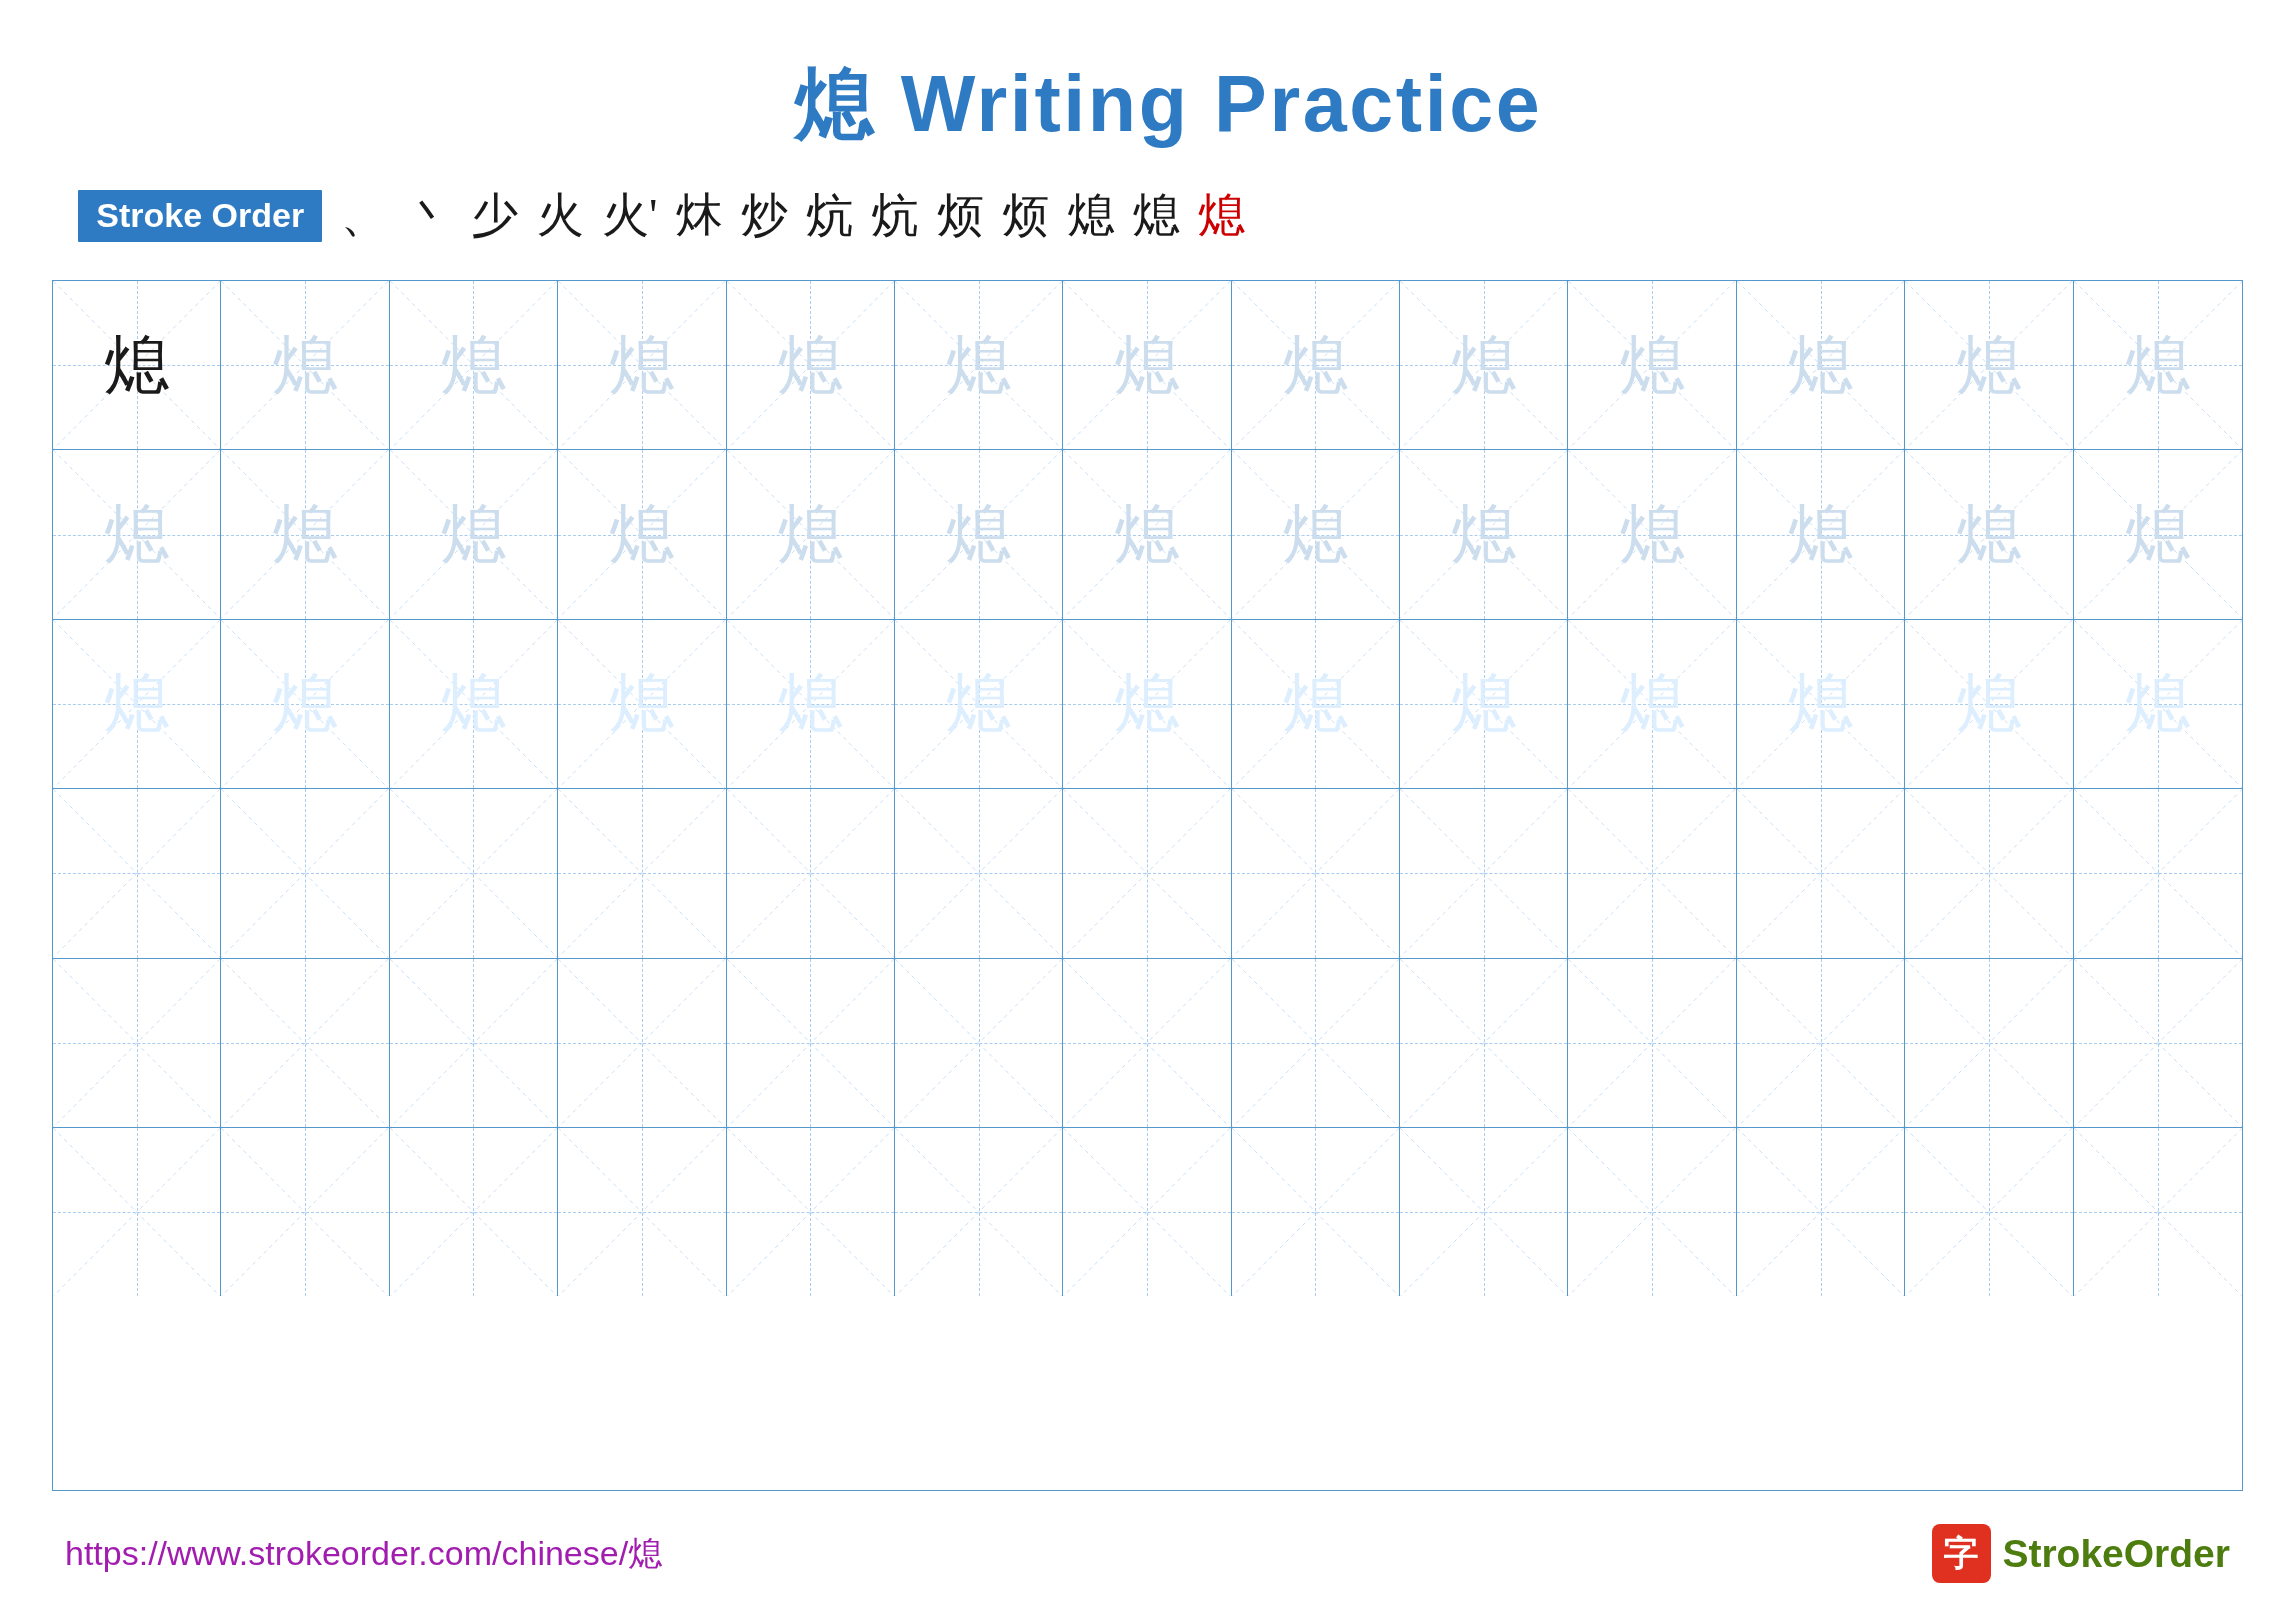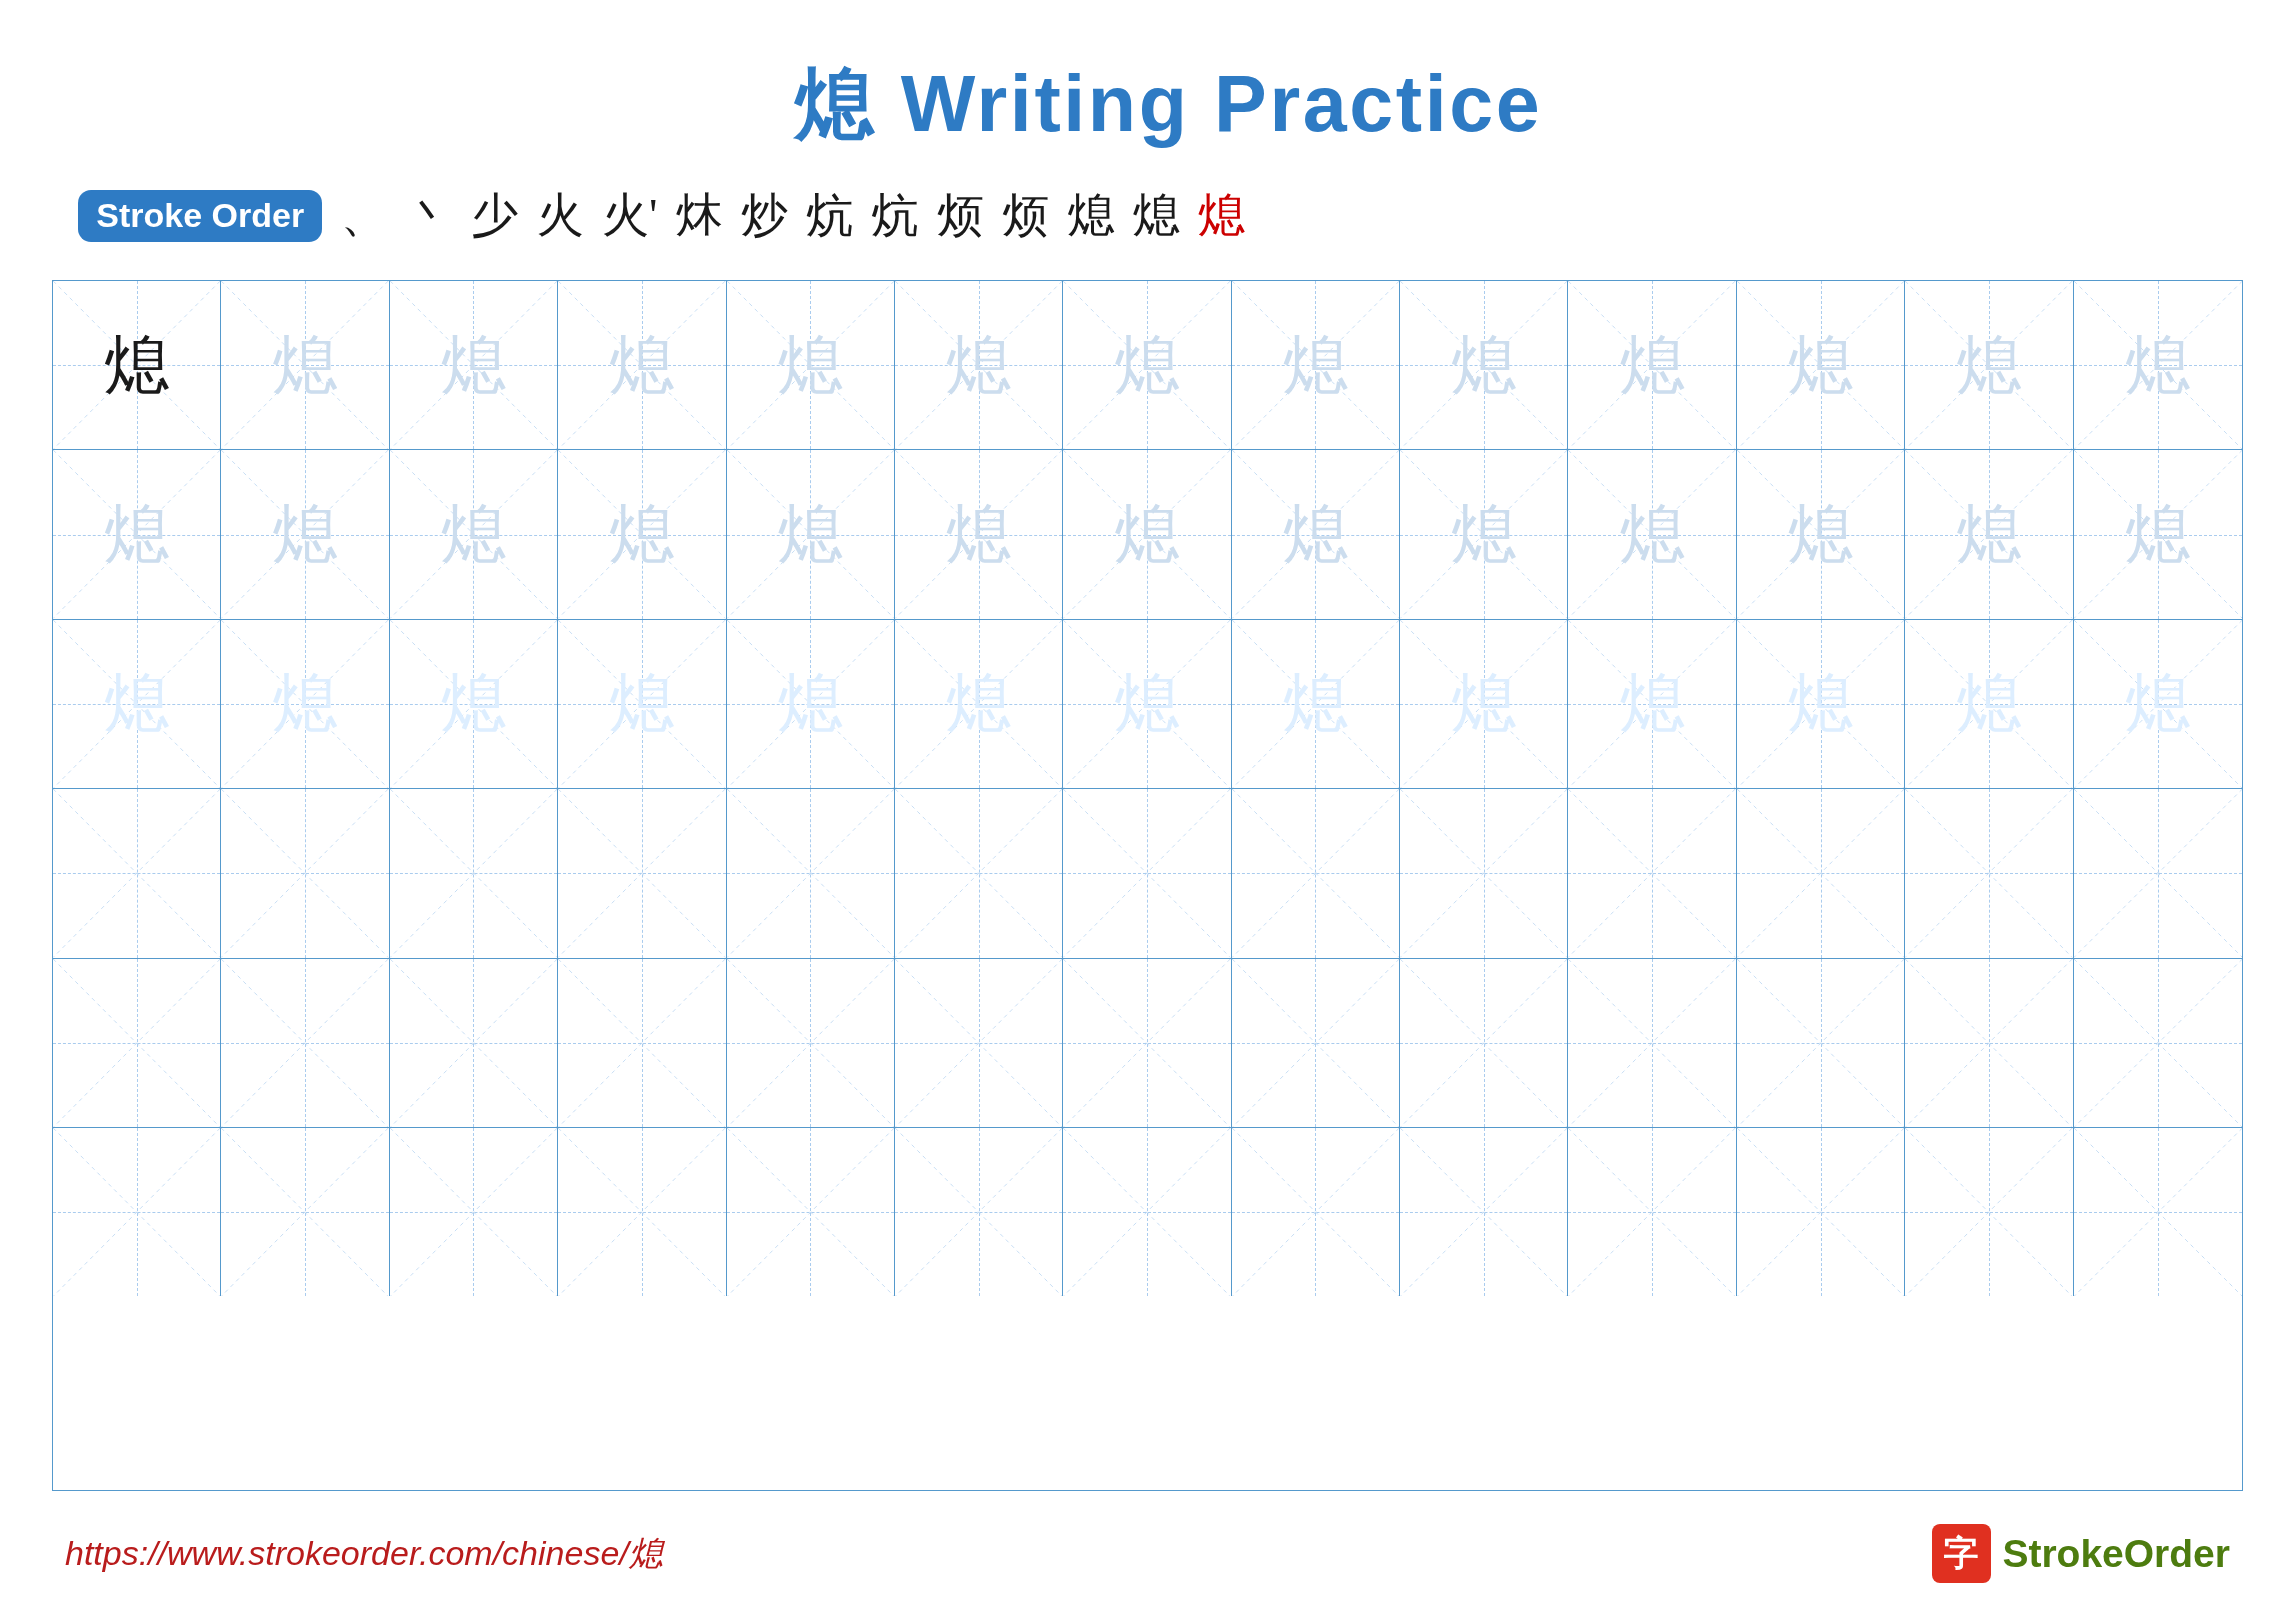--- a/index.html
+++ b/index.html
@@ -33,21 +33,21 @@
       width: 100%;
       padding-left: 26px;
     }
 
     .stroke-order-badge {
       background: #2e7bc4;
       color: white;
       font-size: 34px;
       font-weight: bold;
       padding: 6.5px 18.3px;
-      border-radius: 13px;
+      border-radius: 1px;
       white-space: nowrap;
     }
 
     .stroke-char {
       font-size: 47px;
       color: #1a1a1a;
       font-family: serif;
     }
 
     .stroke-char.last-red {
@@ -145,22 +145,21 @@
       display: flex;
       align-items: center;
       justify-content: space-between;
       width: 100%;
       margin-top: 33px;
       padding: 0 13px;
     }
 
     #footer-url {
       font-size: 34px;
-      color: #b91c1c;
-      font-style: italic;
+      color: #a21caf;
     }
 
     #footer-logo {
       display: flex;
       align-items: center;
       gap: 11.8px;
     }
 
     #footer-logo-icon {
       width: 59px;

